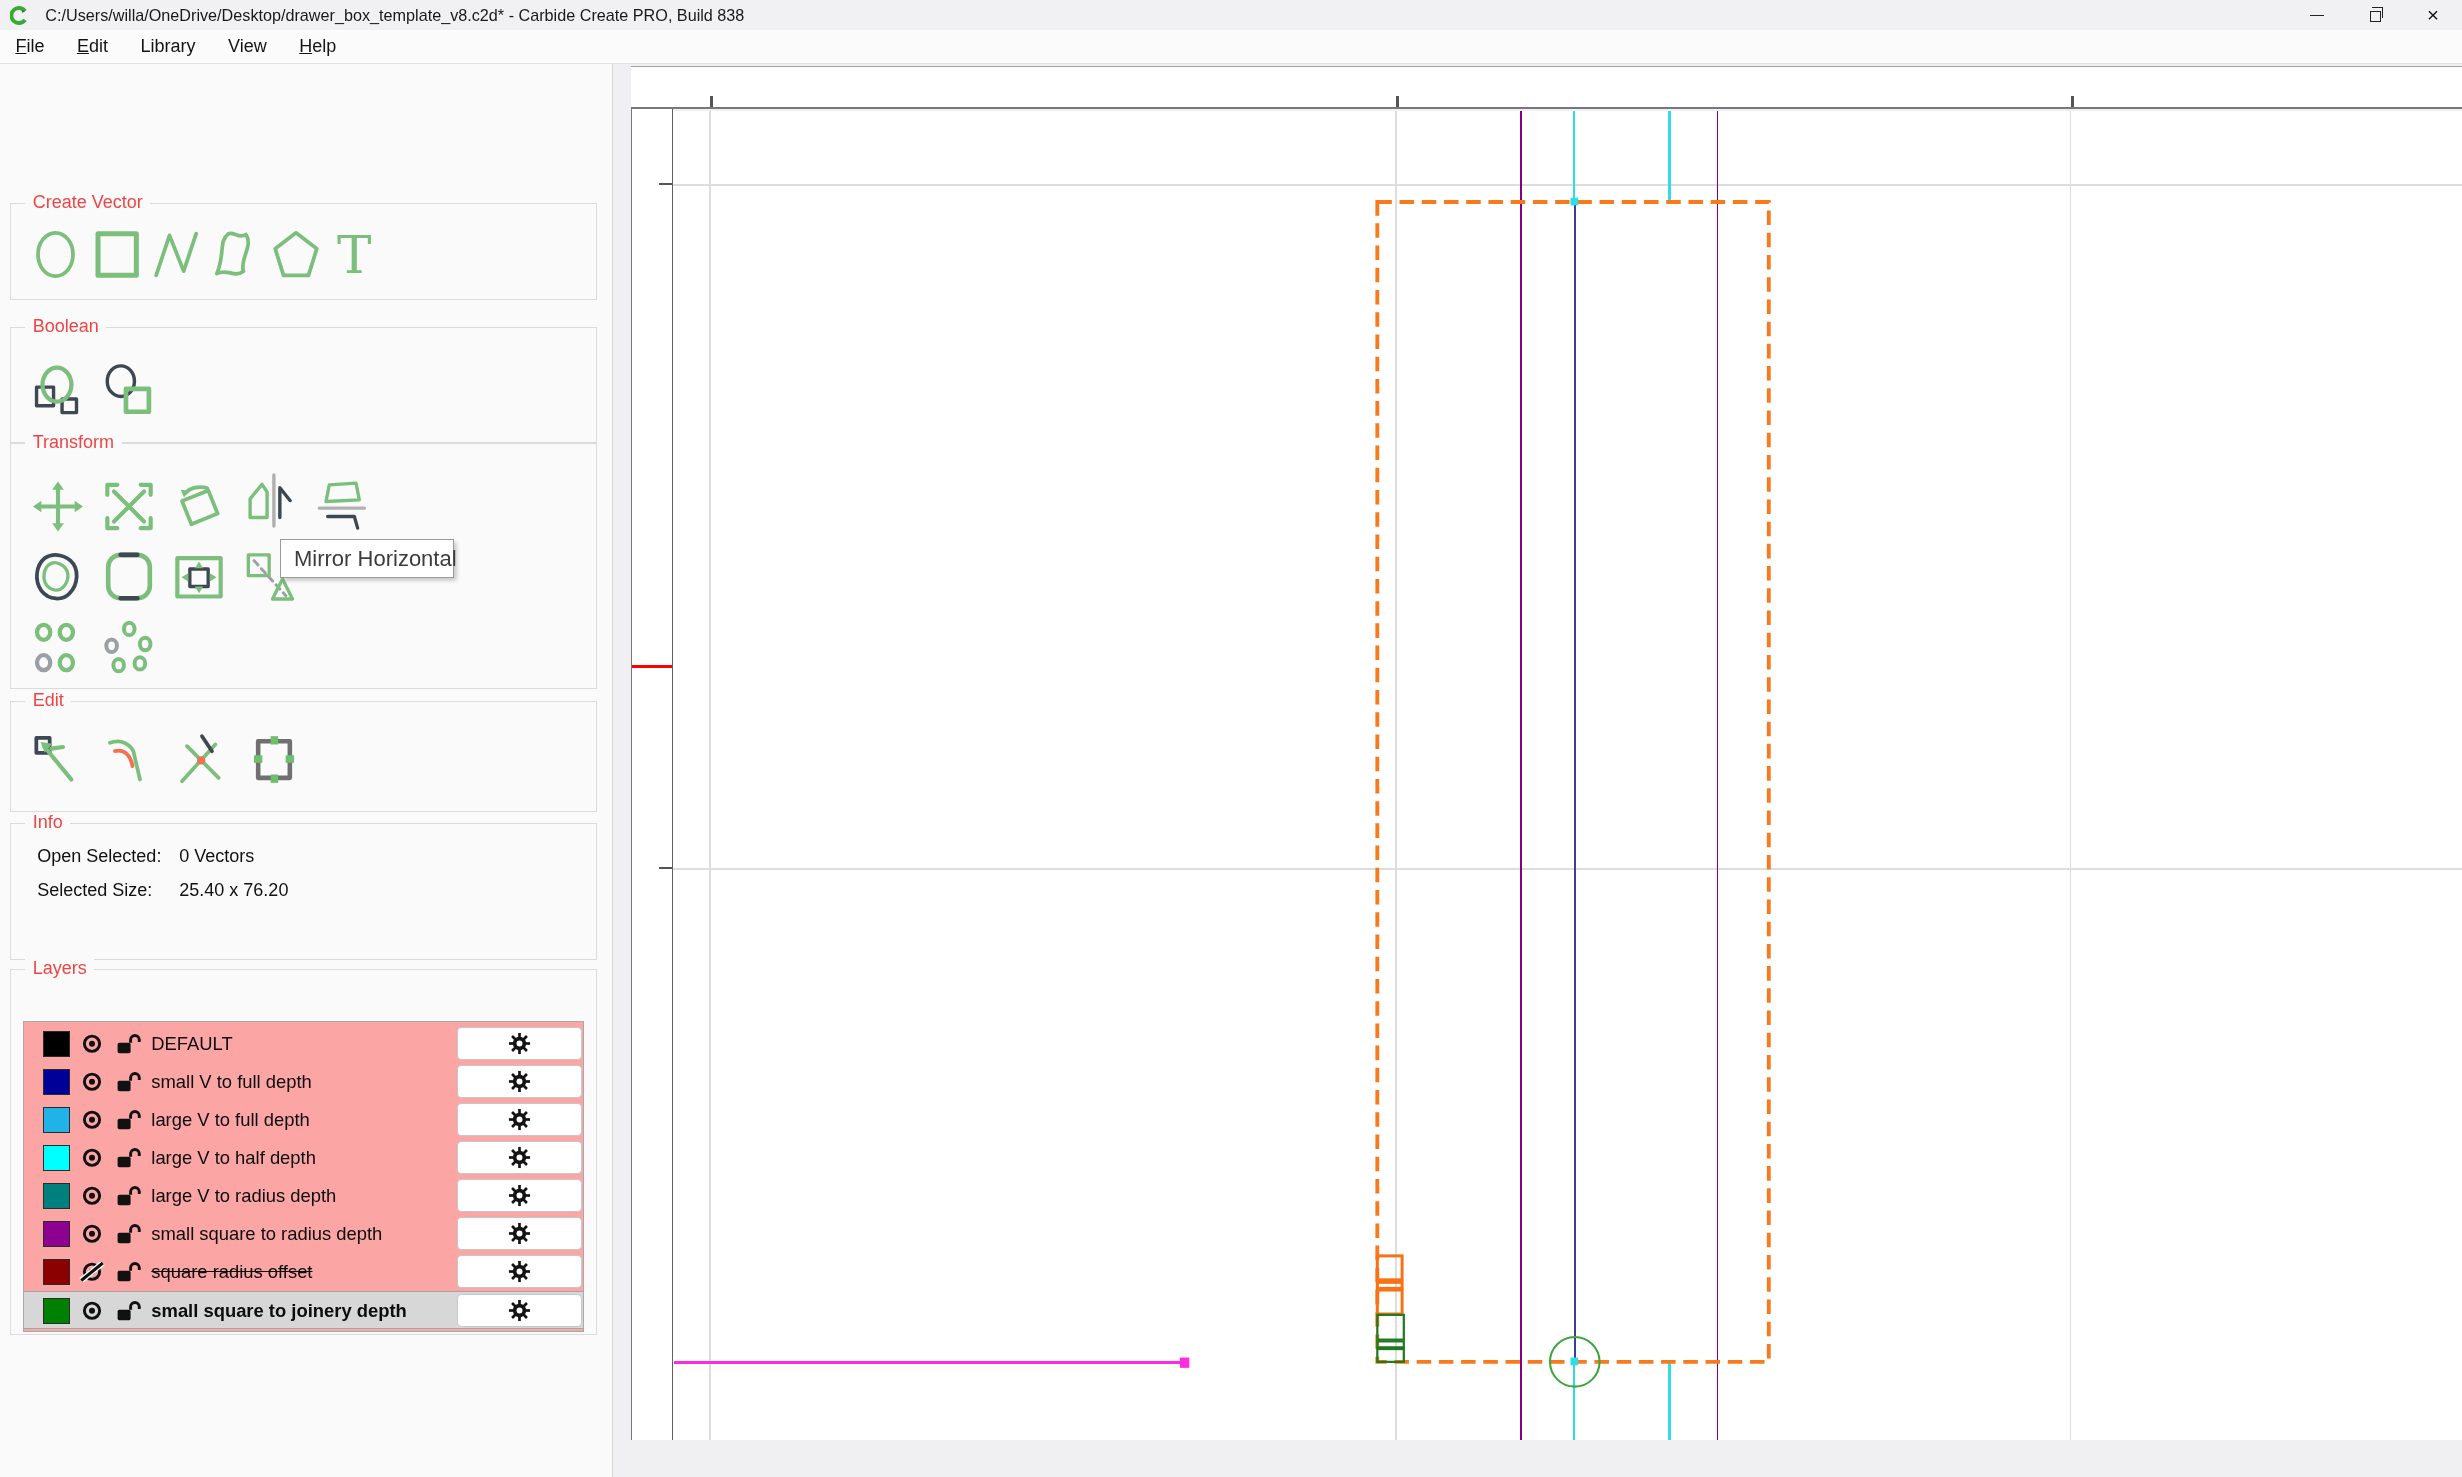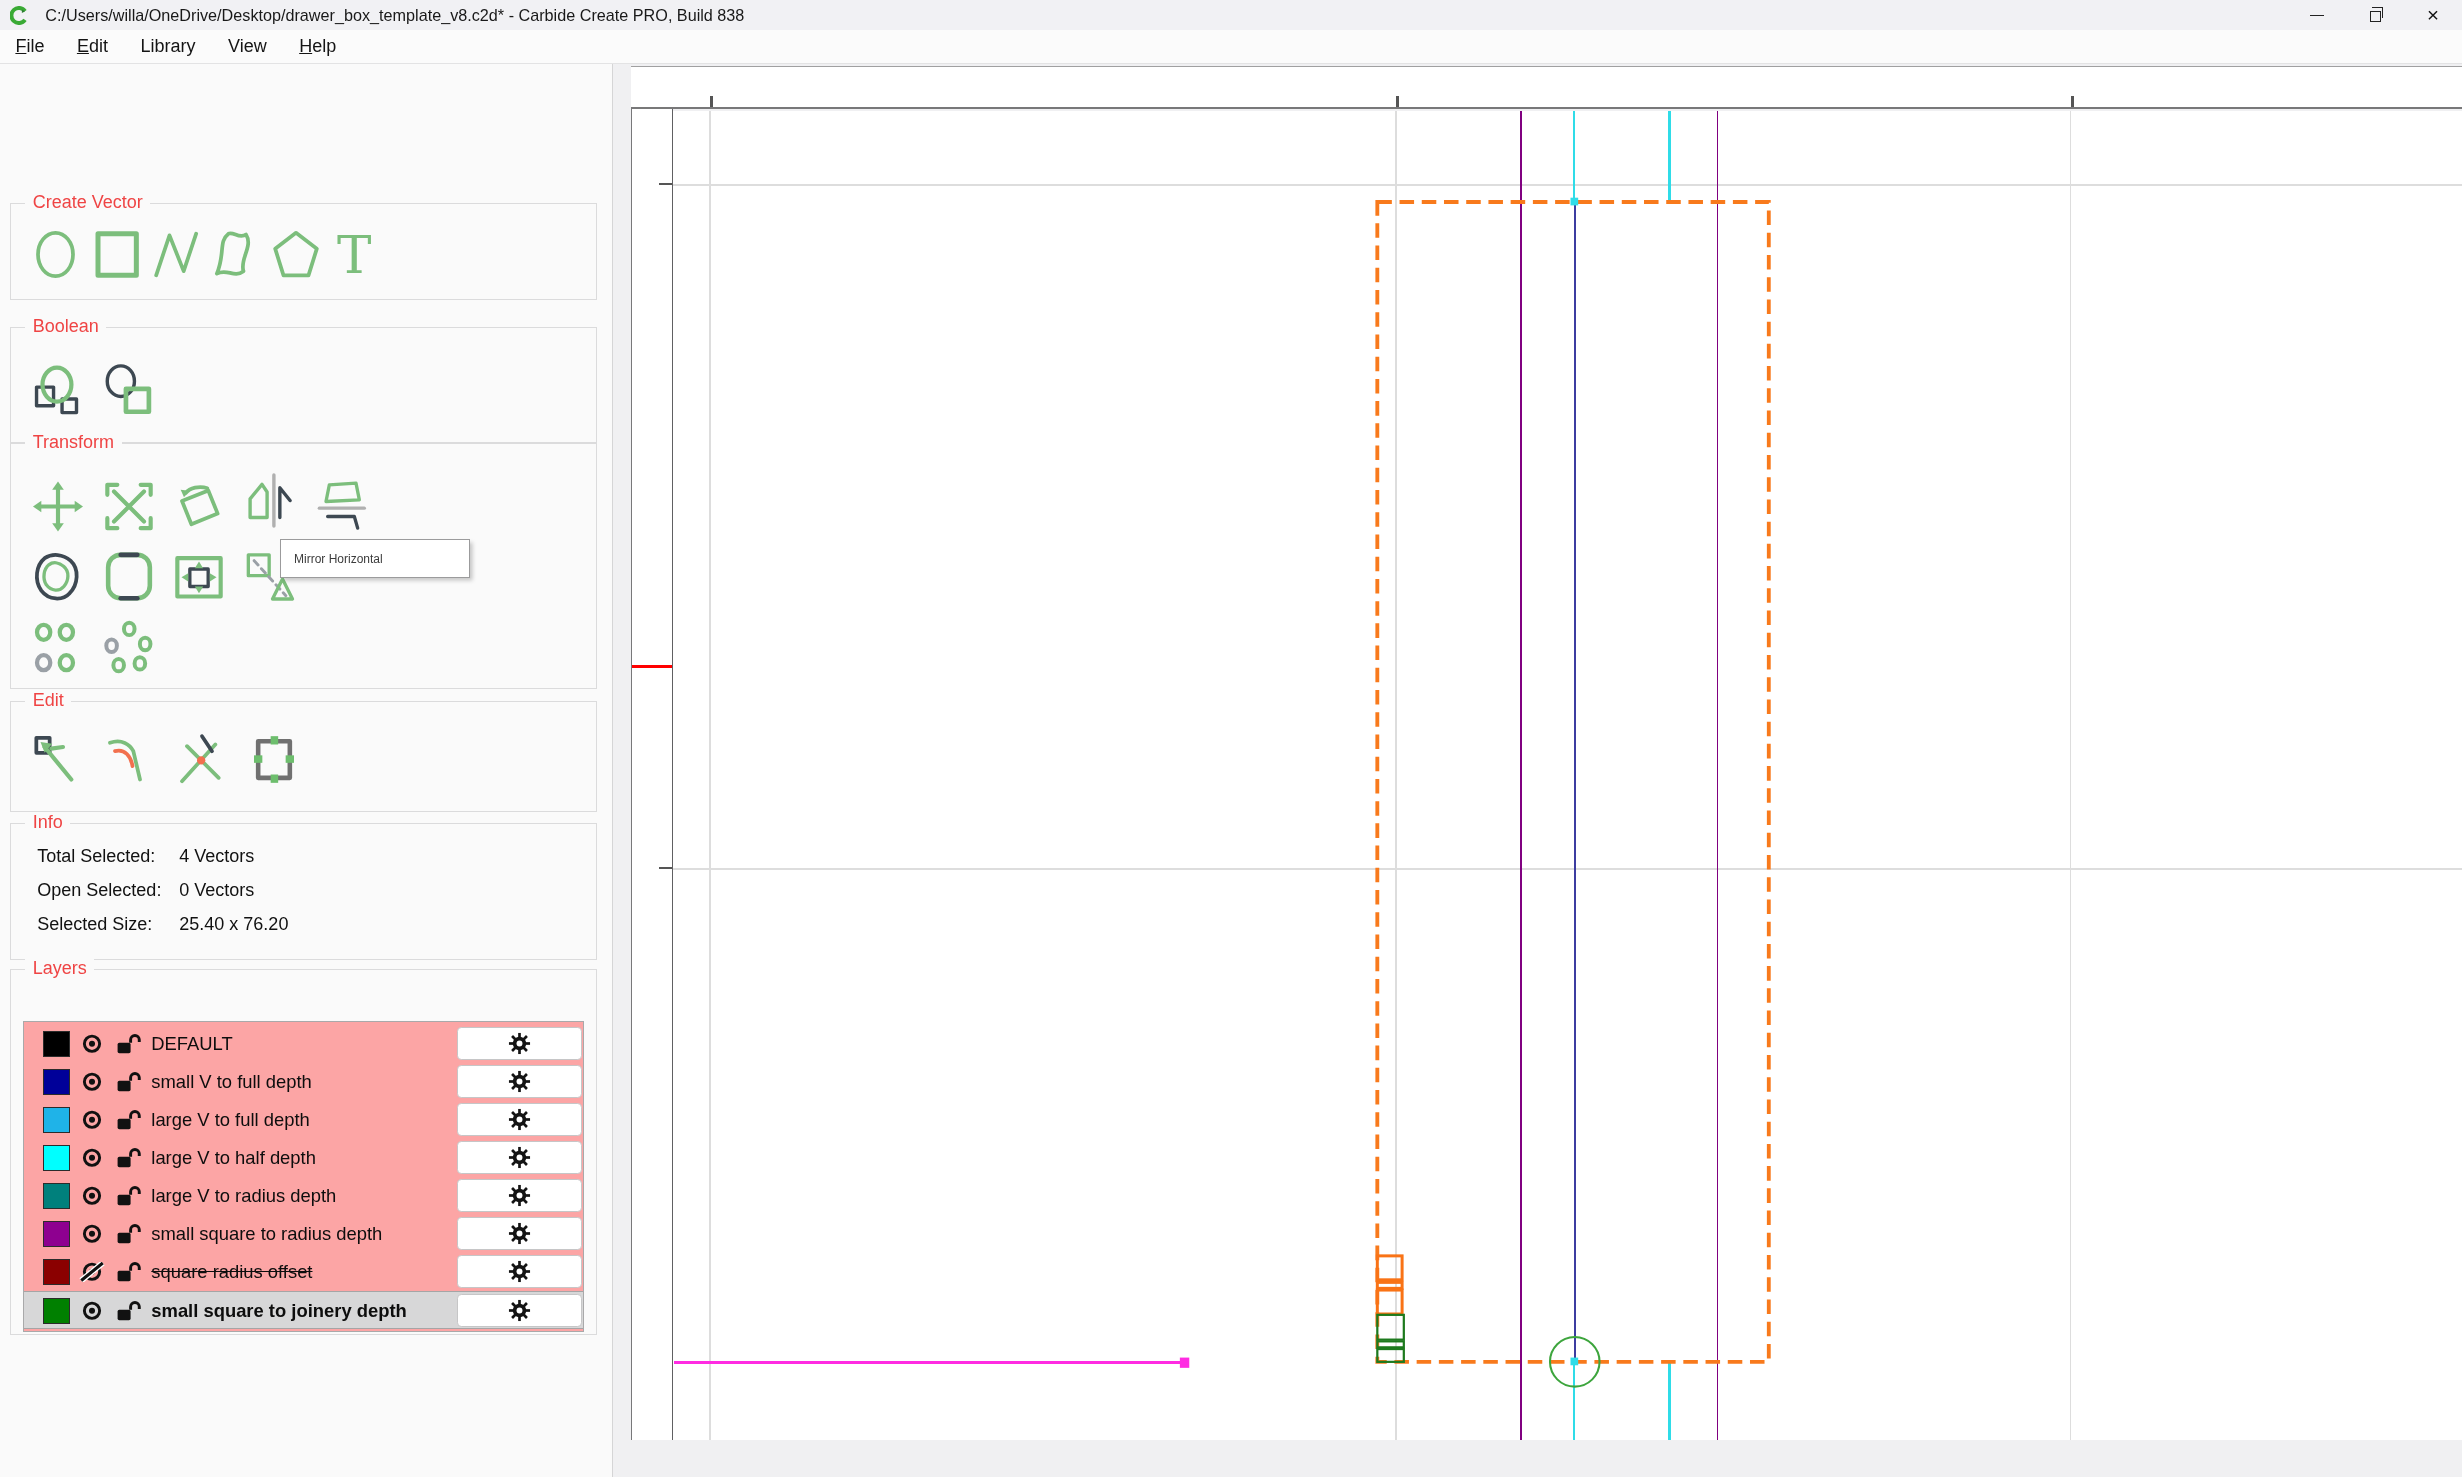--- a/index.html
+++ b/index.html
@@ -63,23 +63,23 @@
   .lock-wrap{position:absolute;left:91px;top:8.5px;width:26px;height:21.4px;}
   .eye-wrap svg,.lock-wrap svg{width:100%;height:100%;}
   .layer-name{position:absolute;left:127px;top:0;height:38px;display:flex;align-items:center;
               font-size:18.4px;color:#0d0d0d;white-space:nowrap;}
   .layer-name.strike{text-decoration:line-through;}
   .gear-btn{position:absolute;left:433px;top:2.6px;width:125px;height:33px;background:#FFFFFF;
             border:0.9px solid #C6C6C7;border-radius:4.3px;display:flex;align-items:center;justify-content:center;}
   .gear-btn svg{width:23px;height:23px;}
 
   
-  .tooltip{position:absolute;left:280px;top:475px;width:190px;height:39px;background:#FFFFFF;
+  .tooltip{position:absolute;left:280px;top:475px;width:174px;height:39px;background:#FFFFFF;
            border:0.9px solid #9B9B9C;box-shadow:2.6px 2.6px 4.3px rgba(0,0,0,.22);display:flex;align-items:center;
-           padding-left:13px;font-size:12px;color:#3C3C3C;z-index:50;white-space:nowrap;}
+           padding-left:13px;font-size:22px;color:#3C3C3C;z-index:50;white-space:nowrap;}
 
   
   .ruler-top{position:absolute;left:18px;top:1.7px;width:1831px;height:43px;background:#FFFFFF;
              border-top:0.9px solid #A0A0A1;border-bottom:2.6px solid #787879;z-index:5;}
   .ruler-left{position:absolute;left:18px;top:1.7px;width:42px;height:1374px;background:#FFFFFF;
               border-left:0.9px solid #78787A;border-right:1.7px solid #606062;z-index:4;}
   .tick-top{position:absolute;bottom:0;width:2.6px;height:10.3px;background:#555;}
   .tick-left{position:absolute;right:0;width:13px;height:2.6px;background:#555;}
   .tick-red{position:absolute;left:0;top:599px;width:100%;height:3.4px;background:var(--tick-red,#FF0000);}
   .canvas-white{position:absolute;left:60px;top:47px;width:1789px;height:1329px;background:#FFFFFF;}
@@ -329,24 +329,20 @@
                 </g>
               </svg>
             </span>
           </div>
       </div>
 
       <div class="gbox" style="top:759px;height:137px;">
         <span class="gbox-title">Info</span>
         <div style="position:absolute;left:0;top:22px;width:100%;">
             <div class="info-row">
-              <span class="info-label">Total Selected:</span>
-              <span class="info-value">4 Vectors</span>
-            </div>
-            <div class="info-row">
               <span class="info-label">Open Selected:</span>
               <span class="info-value">0 Vectors</span>
             </div>
             <div class="info-row">
               <span class="info-label">Selected Size:</span>
               <span class="info-value">25.40 x 76.20</span>
             </div>
           </div>
       </div>
 

